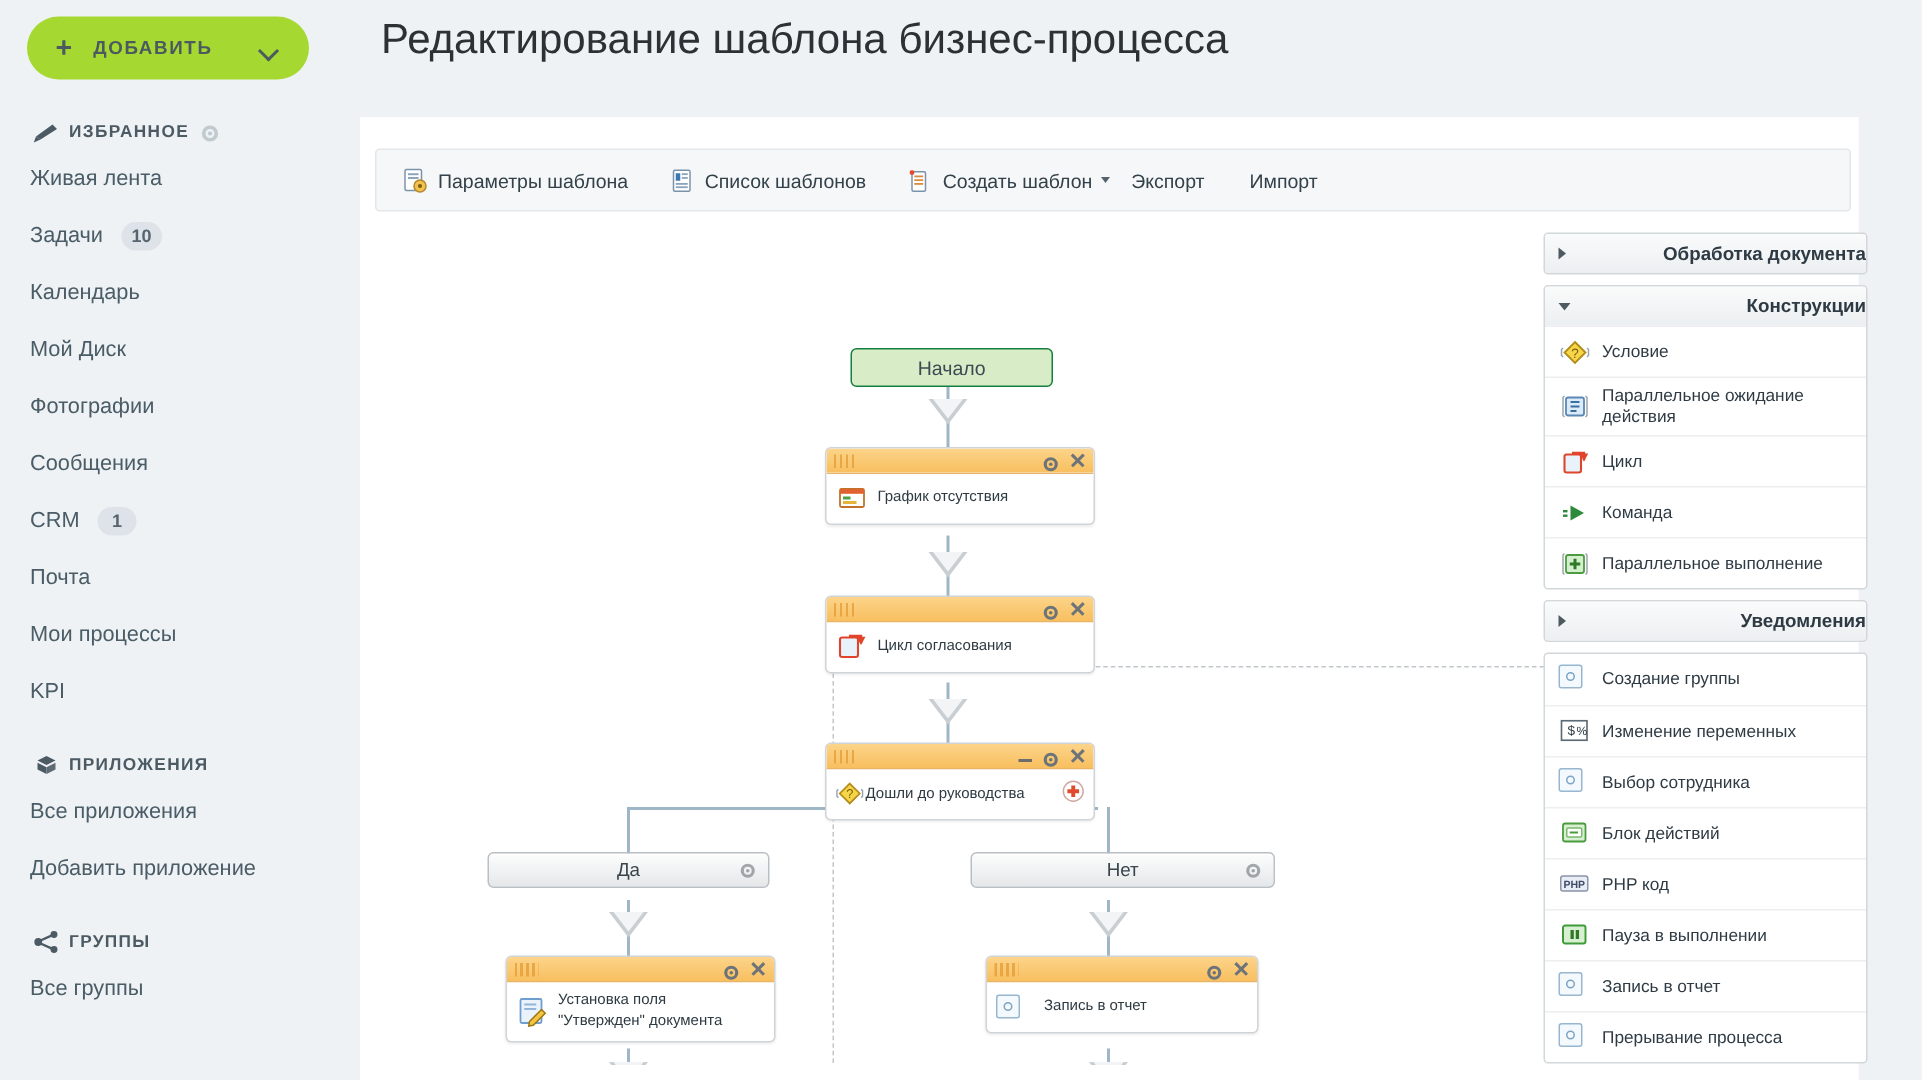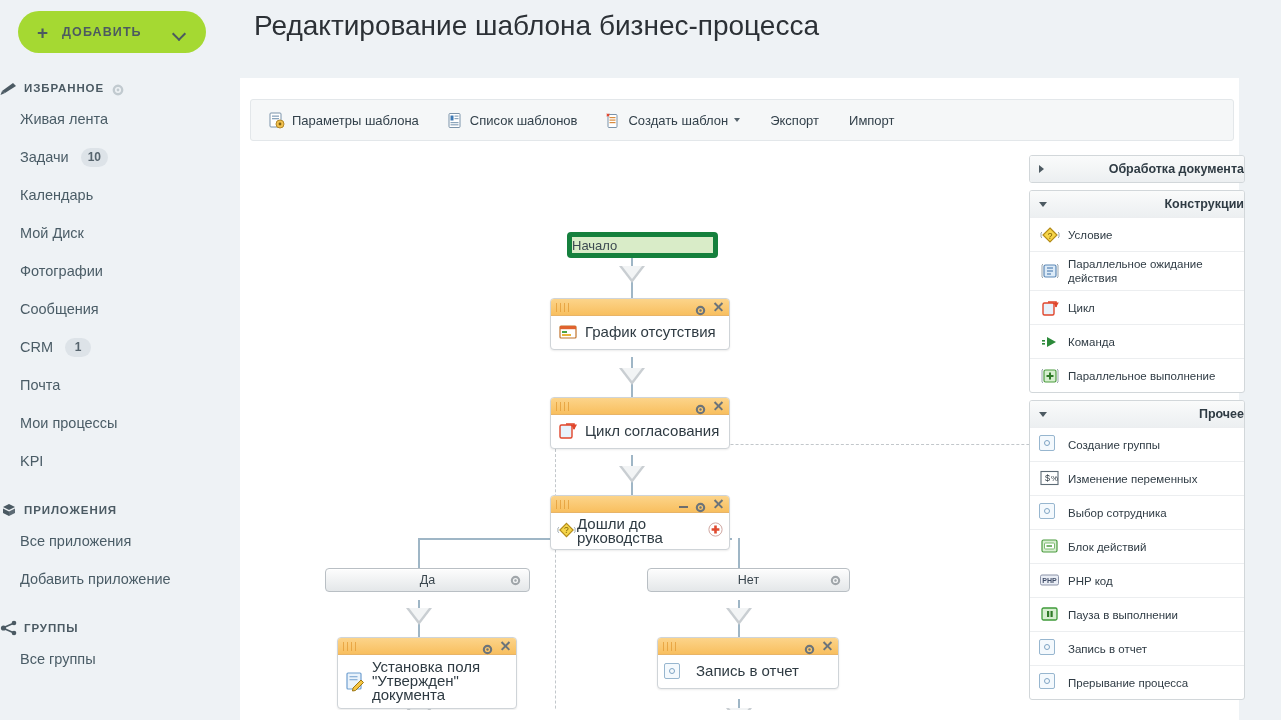--- a/index.html
+++ b/index.html
@@ -42,21 +42,21 @@
   .add-btn .chev::after {
     content: ""; position: absolute; left: 0; top: 0;
     width: 8px; height: 8px;
     border-right: 2.2px solid #4c5a60;
     border-bottom: 2.2px solid #4c5a60;
     transform: rotate(45deg);
   }
 
   .sec-head {
     display: flex; align-items: center;
-    height: 24px;
+    padding-left: 22px; height: 24px;
     margin-top: 16px;
   }
   .sec-head .ico { width: 19px; height: 16px; position: relative; flex: 0 0 auto; }
   .sec-head .txt {
     font-size: 11.5px; font-weight: bold; letter-spacing: 0.9px;
     color: #4b5a63; margin-left: 5px;
   }
   .sec-head .gear {
     margin-left: 8px; width: 12px; height: 12px; opacity: .45;
   }
@@ -147,25 +147,25 @@
   .arrow::after {
     content:""; position:absolute; left:-10px; top:-17px;
     border-left: 10px solid transparent;
     border-right: 10px solid transparent;
     border-top: 13px solid #f2f4f5;
   }
 
   
   .start-node {
     position: absolute;
-    width: 151px; height: 26px;
+    width: 135px; height: 26px;
     background: #d9ecc8;
-    border: 5px solid #15803d;
+    border: 1px solid #15803d;
     border-radius: 4px;
-    display: flex; align-items: center; 
+    display: flex; align-items: center; justify-content: center;
     font-size: 13px; color: #3d4a52;
   }
 
   
   .node {
     position: absolute;
     background: #ffffff;
     border: 1px solid #cfd4d8;
     border-radius: 4px;
     box-shadow: 0 1px 2px rgba(0,0,0,.08);
@@ -202,21 +202,21 @@
   .node-body {
     display: flex; align-items: center;
     padding: 5px 6px 6px 6px;
     min-height: 33px;
   }
   .node-body .nicon {
     width: 22px; height: 22px; flex: 0 0 auto;
     margin-right: 6px; position: relative;
   }
   .node-body .ntext {
-    font-size: 15px; color: #2e3a42; line-height: 14px;
+    font-size: 10px; color: #2e3a42; line-height: 14px;
   }
 
   
   .branch-btn {
     position: absolute;
     height: 24px;
     background: linear-gradient(#fdfdfd,#e4e7e9);
     border: 1px solid #b9bfc4;
     border-radius: 4px;
     display: flex; align-items: center; justify-content: center;
@@ -434,21 +434,21 @@
               <rect x="4.5" y="5" width="6" height="1.2" fill="#d98c3f"></rect>
               <rect x="4.5" y="7.5" width="6" height="1.2" fill="#d98c3f"></rect>
               <rect x="4.5" y="10" width="6" height="1.2" fill="#d98c3f"></rect>
               <path d="M3 1.5 L3 4.5 M1.5 3 L4.5 3 M1.8 1.8 L4.2 4.2 M4.2 1.8 L1.8 4.2" stroke="#e5472f" stroke-width="1"></path>
             </svg>
           </span>
           <span>Создать шаблон</span>
           <span class="tb-caret"></span>
         </div>
 
-        <div class="tb-item" style="margin-left:26px;">
+        <div class="tb-item" style="margin-left:10px;">
           <span>Экспорт</span>
         </div>
 
         <div class="tb-item" style="margin-left:26px;">
           <span>Импорт</span>
         </div>
       </div>
 
       <div id="canvas">
 
@@ -557,21 +557,21 @@
             <span class="ntext">Дошли до руководства</span>
             <span style="margin-left:auto;">
               <svg width="15" height="15" viewBox="0 0 15 15">
                 <circle cx="7.5" cy="7.5" r="6.6" fill="#fff" stroke="#d0a7a1" stroke-width="1"></circle>
                 <path d="M7.5 3.6 L7.5 11.4 M3.6 7.5 L11.4 7.5" stroke="#e04a2f" stroke-width="2.6"></path>
               </svg>
             </span>
           </div>
         </div>
 
-        <div class="branch-btn" style="left:75px; top:418px; width:205px;justify-content:center;">
+        <div class="branch-btn" style="left:75px; top:418px; width:188px;justify-content:center;">
           <span>Да</span>
           <span class="bgear">
             <svg width="11" height="11" viewBox="0 0 12 12">
               <circle cx="6" cy="6" r="4" fill="none" stroke="#6c747a" stroke-width="2.3"></circle>
               <circle cx="6" cy="6" r="1.3" fill="#6c747a"></circle>
             </svg>
           </span>
         </div>
 
         <div class="branch-btn" style="left:397px; top:418px; width:203px;">
@@ -704,26 +704,28 @@
           <svg width="22" height="20" viewBox="0 0 22 20">
             <rect x="5" y="4" width="12" height="12" rx="1.5" fill="#d6efcf" stroke="#4b9b3f" stroke-width="1.2"></rect>
             <path d="M11 6.5 L11 13.5 M7.5 10 L14.5 10" stroke="#2f7a27" stroke-width="2"></path>
             <path d="M4 3 L3 4 L3 16 L4 17 M18 3 L19 4 L19 16 L18 17" stroke="#9aa6ae" stroke-width="1" fill="none"></path>
           </svg>
         </span>
         <span class="al">Параллельное выполнение</span>
       </div>
     </div>
 
-
     <div class="acc">
       <div class="acc-head">
-        <span class="tri tri-down"></span>
-        <span>Прочее</span>
-      </div>
+        <span class="tri tri-right"></span>
+        <span>Уведомления</span>
+      </div>
+    </div>
+
+    <div class="acc">
 
       <div class="acc-item">
         <span class="ai">
           <span class="sq-icon">
               <span class="dot"></span>
             </span>
         </span>
         <span class="al">Создание группы</span>
       </div>
 

